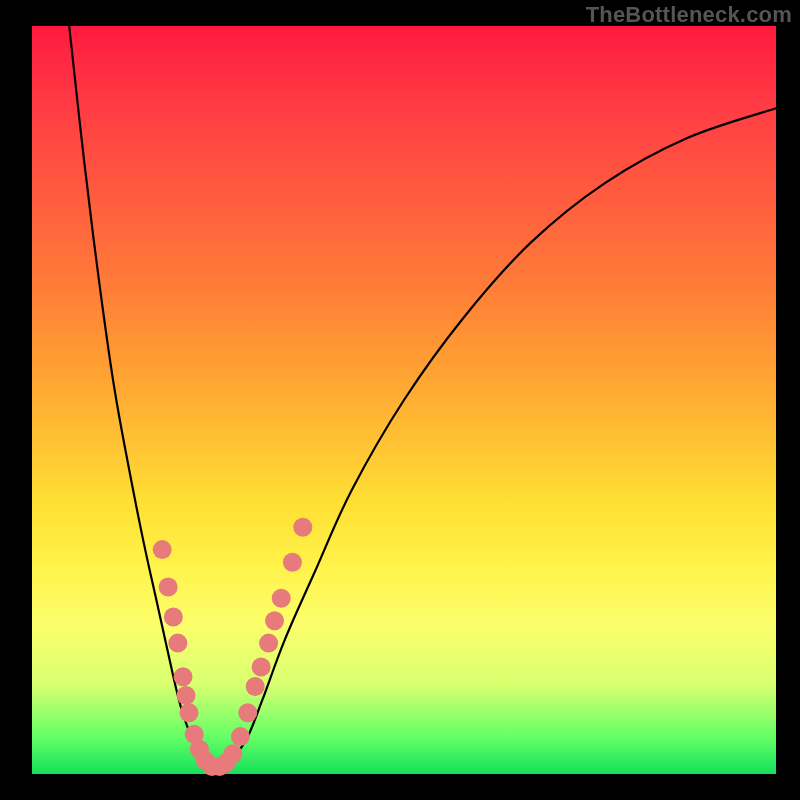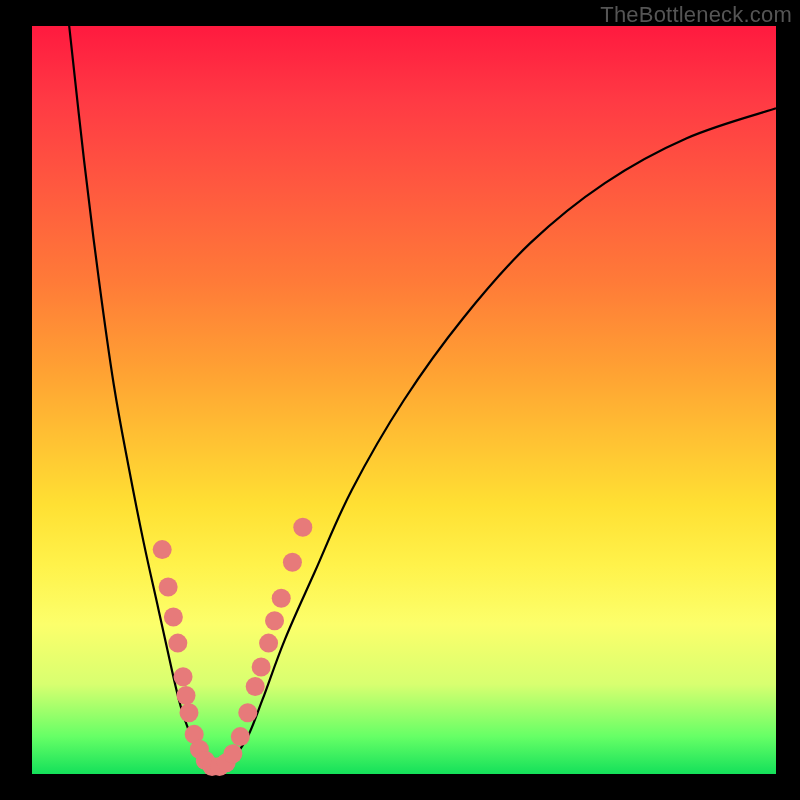--- a/index.html
+++ b/index.html
@@ -40,21 +40,21 @@
       #66ff66 95%,
       #14e05a 100%
     );
   }
   .watermark {
     position: absolute;
     top: 2px;
     right: 8px;
     color: #555;
     font-size: 22px;
-    font-weight: 400;
+    font-weight: 700;
     letter-spacing: 0.2px;
     user-select: none;
   }
   svg.curve {
     position: absolute;
     left: 0;
     top: 0;
     width: 744px;
     height: 748px;
     overflow: visible;

